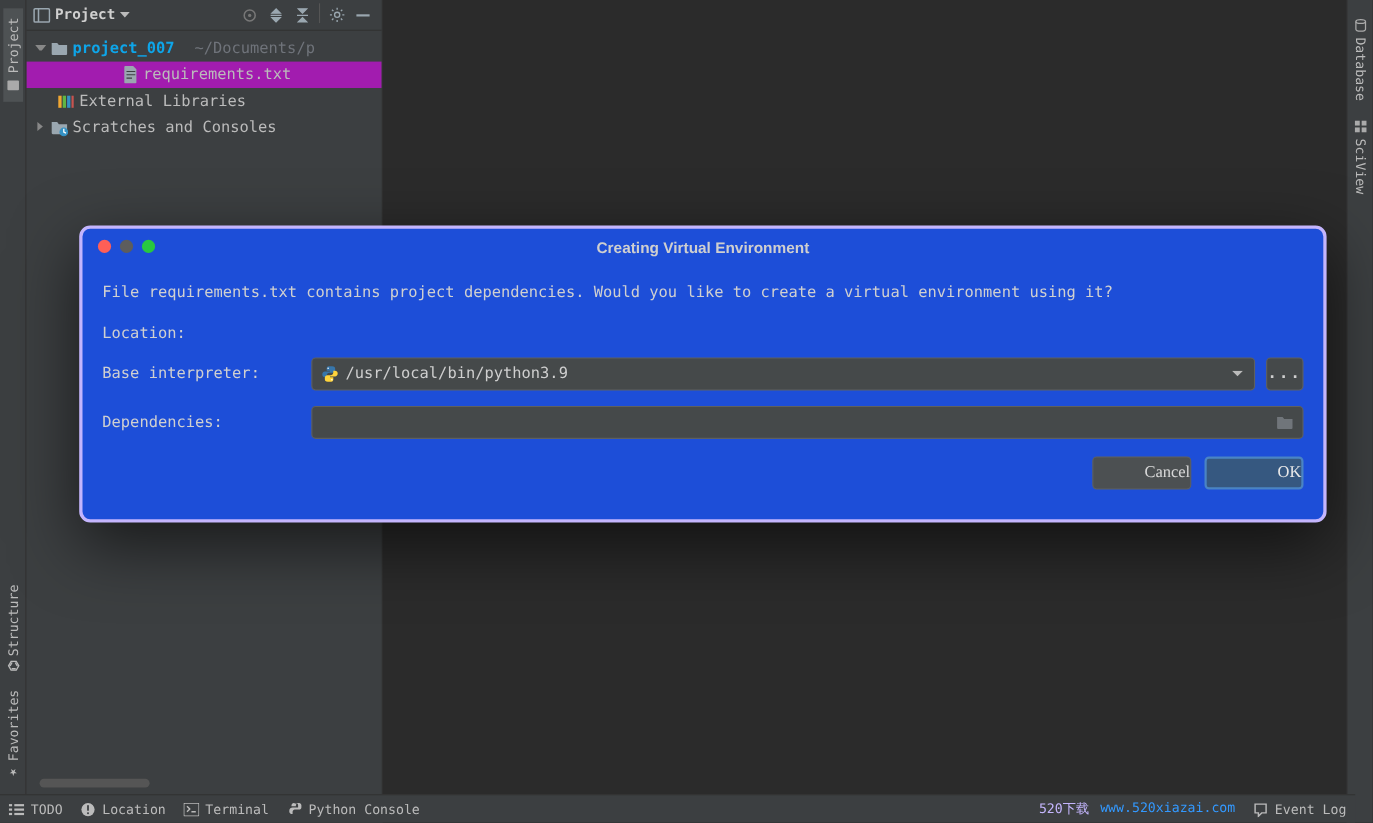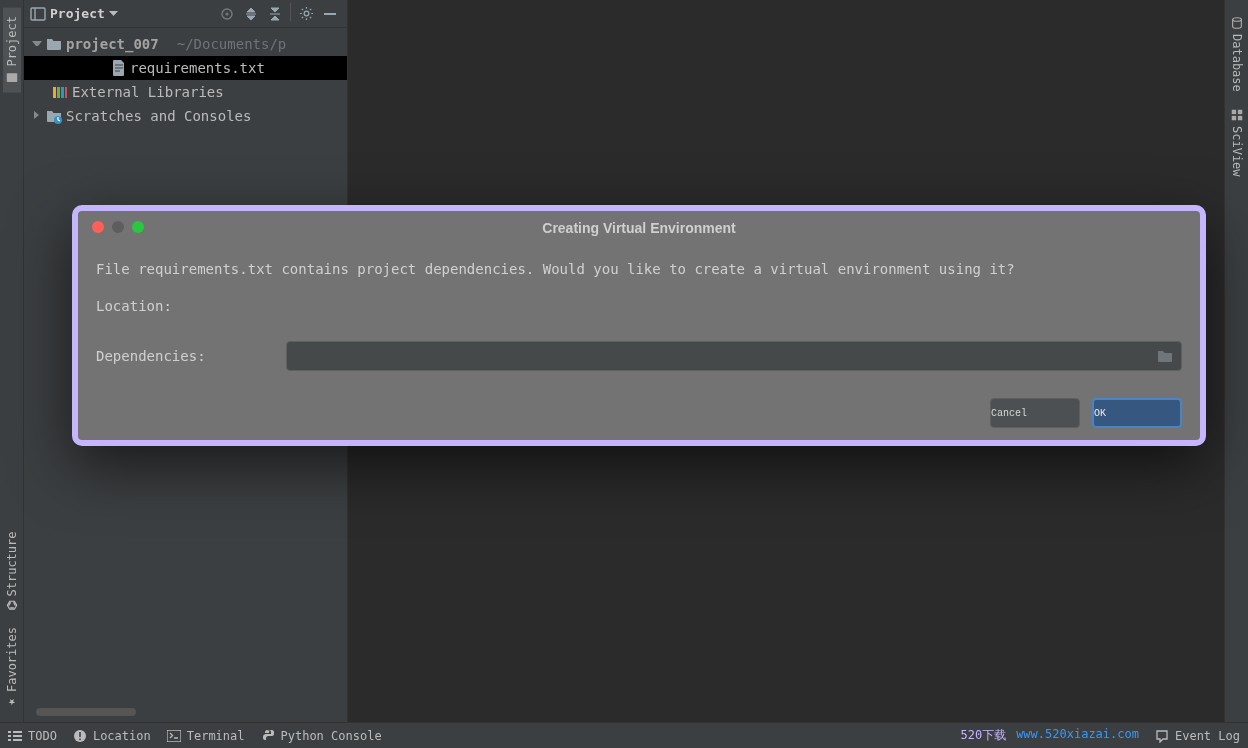--- a/index.html
+++ b/index.html
@@ -84,21 +84,21 @@
 
 .tree { padding: 4px 0; font-size: 14px; font-family: "Menlo", monospace; flex:1; overflow:auto; }
 .tree-row {
   display: flex; align-items: center;
   height: 24px;
   padding-left: 8px;
   gap: 4px;
   cursor: pointer;
   white-space: nowrap;
 }
-.tree-row.selected { background: #000000; padding-left: 40px; }
+.tree-row.selected { background: #a21caf; padding-left: 40px; }
 .tree-indent { display:inline-block; }
 .arrow {
   width: 10px; height:10px;
   display:inline-block;
 }
 .arrow.down::before {
   content:""; display:block;
   border-left:4px solid transparent;
   border-right:4px solid transparent;
   border-top:5px solid #888;
@@ -108,28 +108,28 @@
   content:""; display:block;
   border-top:4px solid transparent;
   border-bottom:4px solid transparent;
   border-left:5px solid #888;
   margin-left:2px;
 }
 .folder-icon { width:16px;height:16px; fill:#9aa7b0; }
 .file-icon { width:14px;height:16px; fill:#9aa7b0; }
 .lib-icon { width:16px; height:14px; }
 .dim { color: #6f737a; }
-.bold { font-weight: bold; color:#a3a3a3; }
+.bold { font-weight: bold; color:#0ea5e9; }
 
 
 .editor-area { flex:1; background:#2b2b2b; position:relative; }
 
 
 .status-bar {
-  position:absolute; bottom:0; left:0; right:0;
+  position:absolute; bottom:0; left:0; right:16px;
   height:26px;
   background:#3c3f41;
   border-top:1px solid #323232;
   display:flex; align-items:center;
   padding: 0 8px;
   font-size:12px;
   gap:16px;
   color:#bbbbbb;
   z-index: 5;
 }
@@ -152,22 +152,22 @@
 .dialog-backdrop {
   position:absolute; inset:0;
   display:flex; align-items:flex-start; justify-content:center;
   pointer-events:none;
   z-index: 10;
 }
 .dialog {
   margin-top: 205px;
   margin-left: 30px;
   width: 1134px;
-  background:#737373;
-  border:6px solid #c4b5fd;
+  background:#1d4ed8;
+  border:3px solid #c4b5fd;
   border-radius:10px;
   box-shadow: 0 20px 60px rgba(0,0,0,0.6);
   pointer-events:auto;
 }
 .dialog-titlebar {
   height: 34px;
   display:flex; align-items:center;
   position:relative;
   border-bottom: 0;
 }
@@ -182,28 +182,28 @@
 .tl-close{background:#ff5f57;}
 .tl-min{background:#5d5d5d;}
 .tl-max{background:#28c840;}
 .dialog-title {
   flex:1; text-align:center;
   font-family: -apple-system, "Helvetica Neue", sans-serif;
   font-weight:600; font-size:14px;
   color:#cfcfcf;
 }
 .dialog-body {
-  padding: 14px 18px 12px 18px;
+  padding: 14px 18px 27px 18px;
   font-family: "Menlo", monospace;
   font-size:14px;
 }
 .dialog-message { color:#d0d0d0; margin-bottom: 18px; line-height:1.5; }
 .form-row {
   display:flex; align-items:center;
-  margin-bottom: 27px;
+  margin-bottom: 14px;
   gap: 10px;
 }
 .form-label { width: 180px; color:#d0d0d0; }
 .text-field {
   flex:1;
   background:#45494a;
   border:1px solid #5e6060;
   border-radius:4px;
   height:30px;
   display:flex; align-items:center;
@@ -235,23 +235,23 @@
   display:flex; justify-content:flex-end;
   gap:12px;
   margin-top: 16px;
 }
 .btn {
   min-width:90px; height:30px;
   border-radius:4px;
   border:1px solid #5e6060;
   background:#4c5052;
   color:#d8d8d8;
-  font-family: Liberation Mono, monospace;
-  font-size:10px;
-  display:flex;align-items:center;justify-content:flex-start;
+  font-family: Liberation Serif, serif;
+  font-size:15px;
+  display:flex;align-items:center;justify-content:flex-end;
   cursor:pointer;
 }
 .btn.primary {
   background:#365880;
   border:2px solid #4a84c4;
   color:#e8e8e8;
 }
 
 
 svg { pointer-events:none; }
@@ -444,20 +444,38 @@
       </div>
       <div class="dialog-title">Creating Virtual Environment</div>
     </div>
     <div class="dialog-body">
       <div class="dialog-message">File requirements.txt contains project dependencies. Would you like to create a virtual environment using it?</div>
 
       <div class="form-row">
         <div class="form-label">Location:</div>
       </div>
 
+      <div class="form-row">
+        <div class="form-label">Base interpreter:</div>
+        <div class="text-field combo">
+          <svg width="16" height="16" viewBox="0 0 16 16">
+            <path d="M7.5 1C5 1 5 2.5 5 3.5V5h3v.8H3.5C2 5.8 1 7 1 8.5S2 11 3.5 11H5V9.3c0-1.4 1.1-2.5 2.5-2.5h3c1.2 0 2.2-1 2.2-2.2V3.5C12.7 2 12 1 10 1H7.5z" fill="#3776ab"></path>
+            <circle cx="6.3" cy="2.8" r=".7" fill="#fff"></circle>
+            <path d="M8.5 15c2.5 0 2.5-1.5 2.5-2.5V11H8v-.8h4.5C14 10.2 15 9 15 7.5S14 5 12.5 5H11v1.7c0 1.4-1.1 2.5-2.5 2.5h-3c-1.2 0-2.2 1-2.2 2.2v1.1C3.3 14 4 15 6 15h2.5z" fill="#ffd43b"></path>
+            <circle cx="9.7" cy="13.2" r=".7" fill="#fff"></circle>
+          </svg>
+          <span>/usr/local/bin/python3.9</span>
+          <svg class="chevron" width="10" height="6" viewBox="0 0 10 6">
+              <path d="M0 0l5 5 5-5" fill="#bbb"></path>
+            </svg>
+        </div>
+        <div class="more-btn">
+          <span>...</span>
+        </div>
+      </div>
 
       <div class="form-row">
         <div class="form-label">Dependencies:</div>
         <div class="text-field">
           <svg class="trailing-icon" viewBox="0 0 16 14">
               <path d="M1 2h5l1.5 2H15v8a1 1 0 0 1-1 1H2a1 1 0 0 1-1-1z" fill="#70757a"></path>
             </svg>
         </div>
       </div>
 

